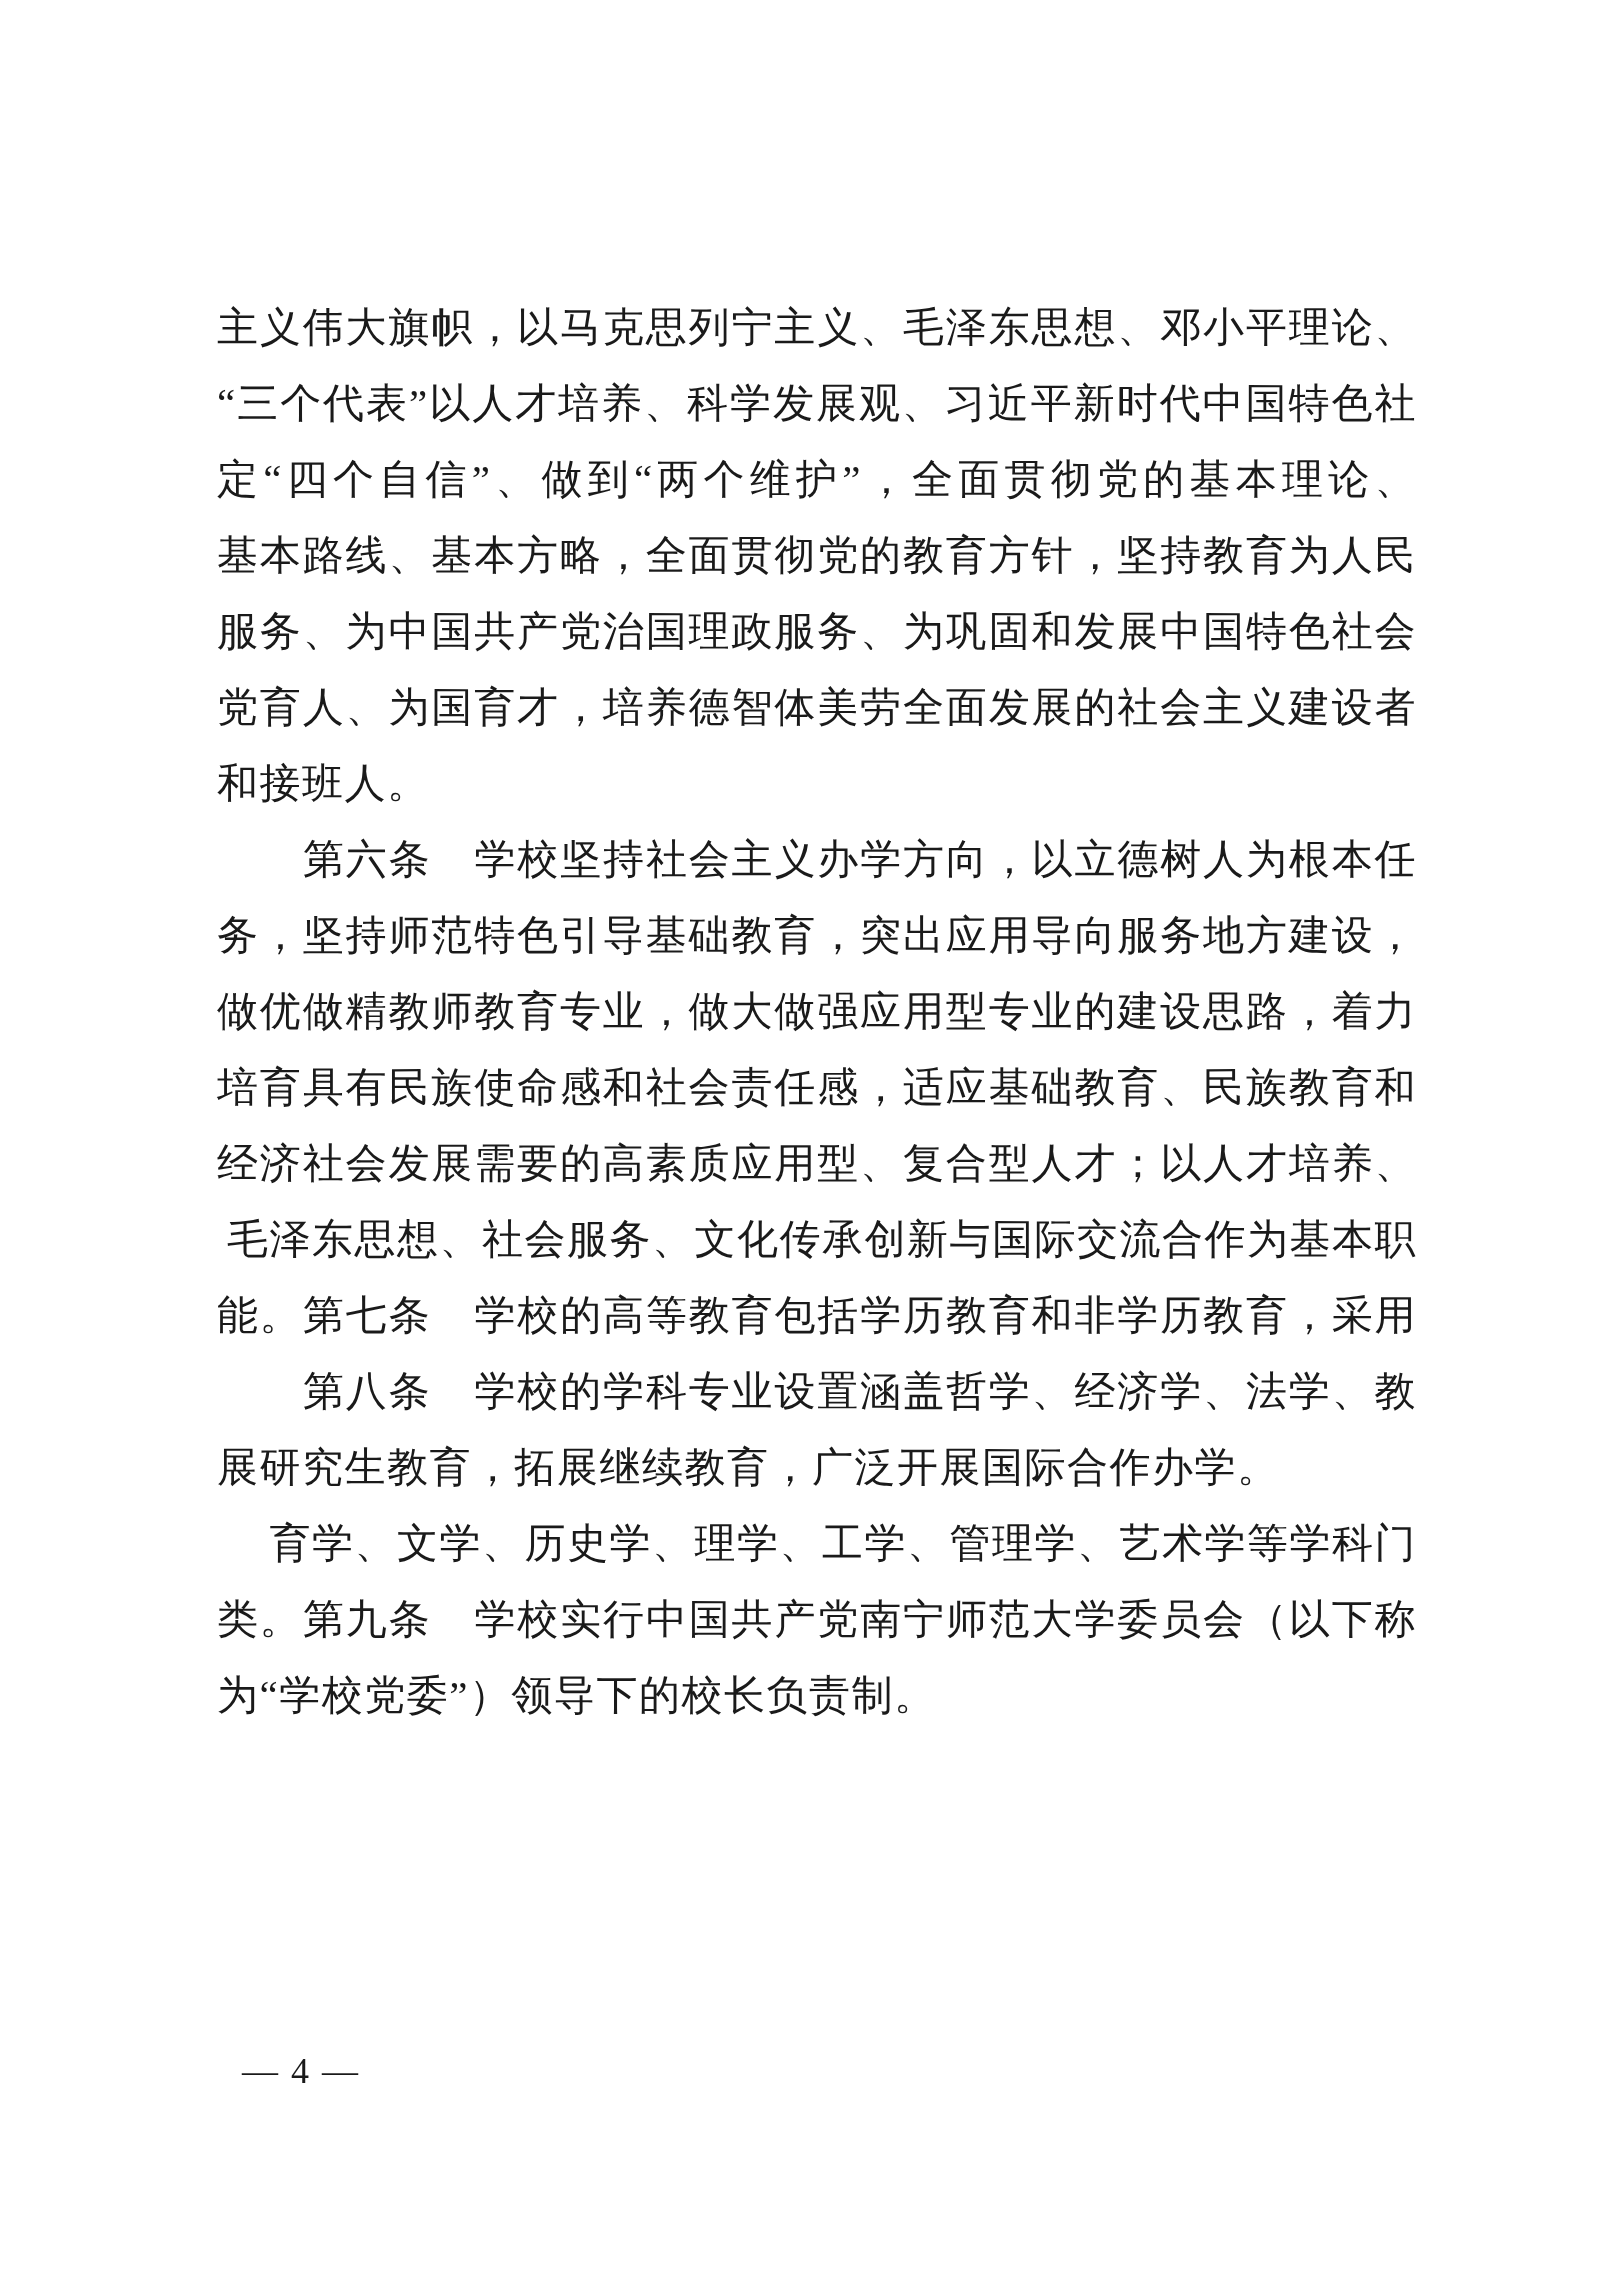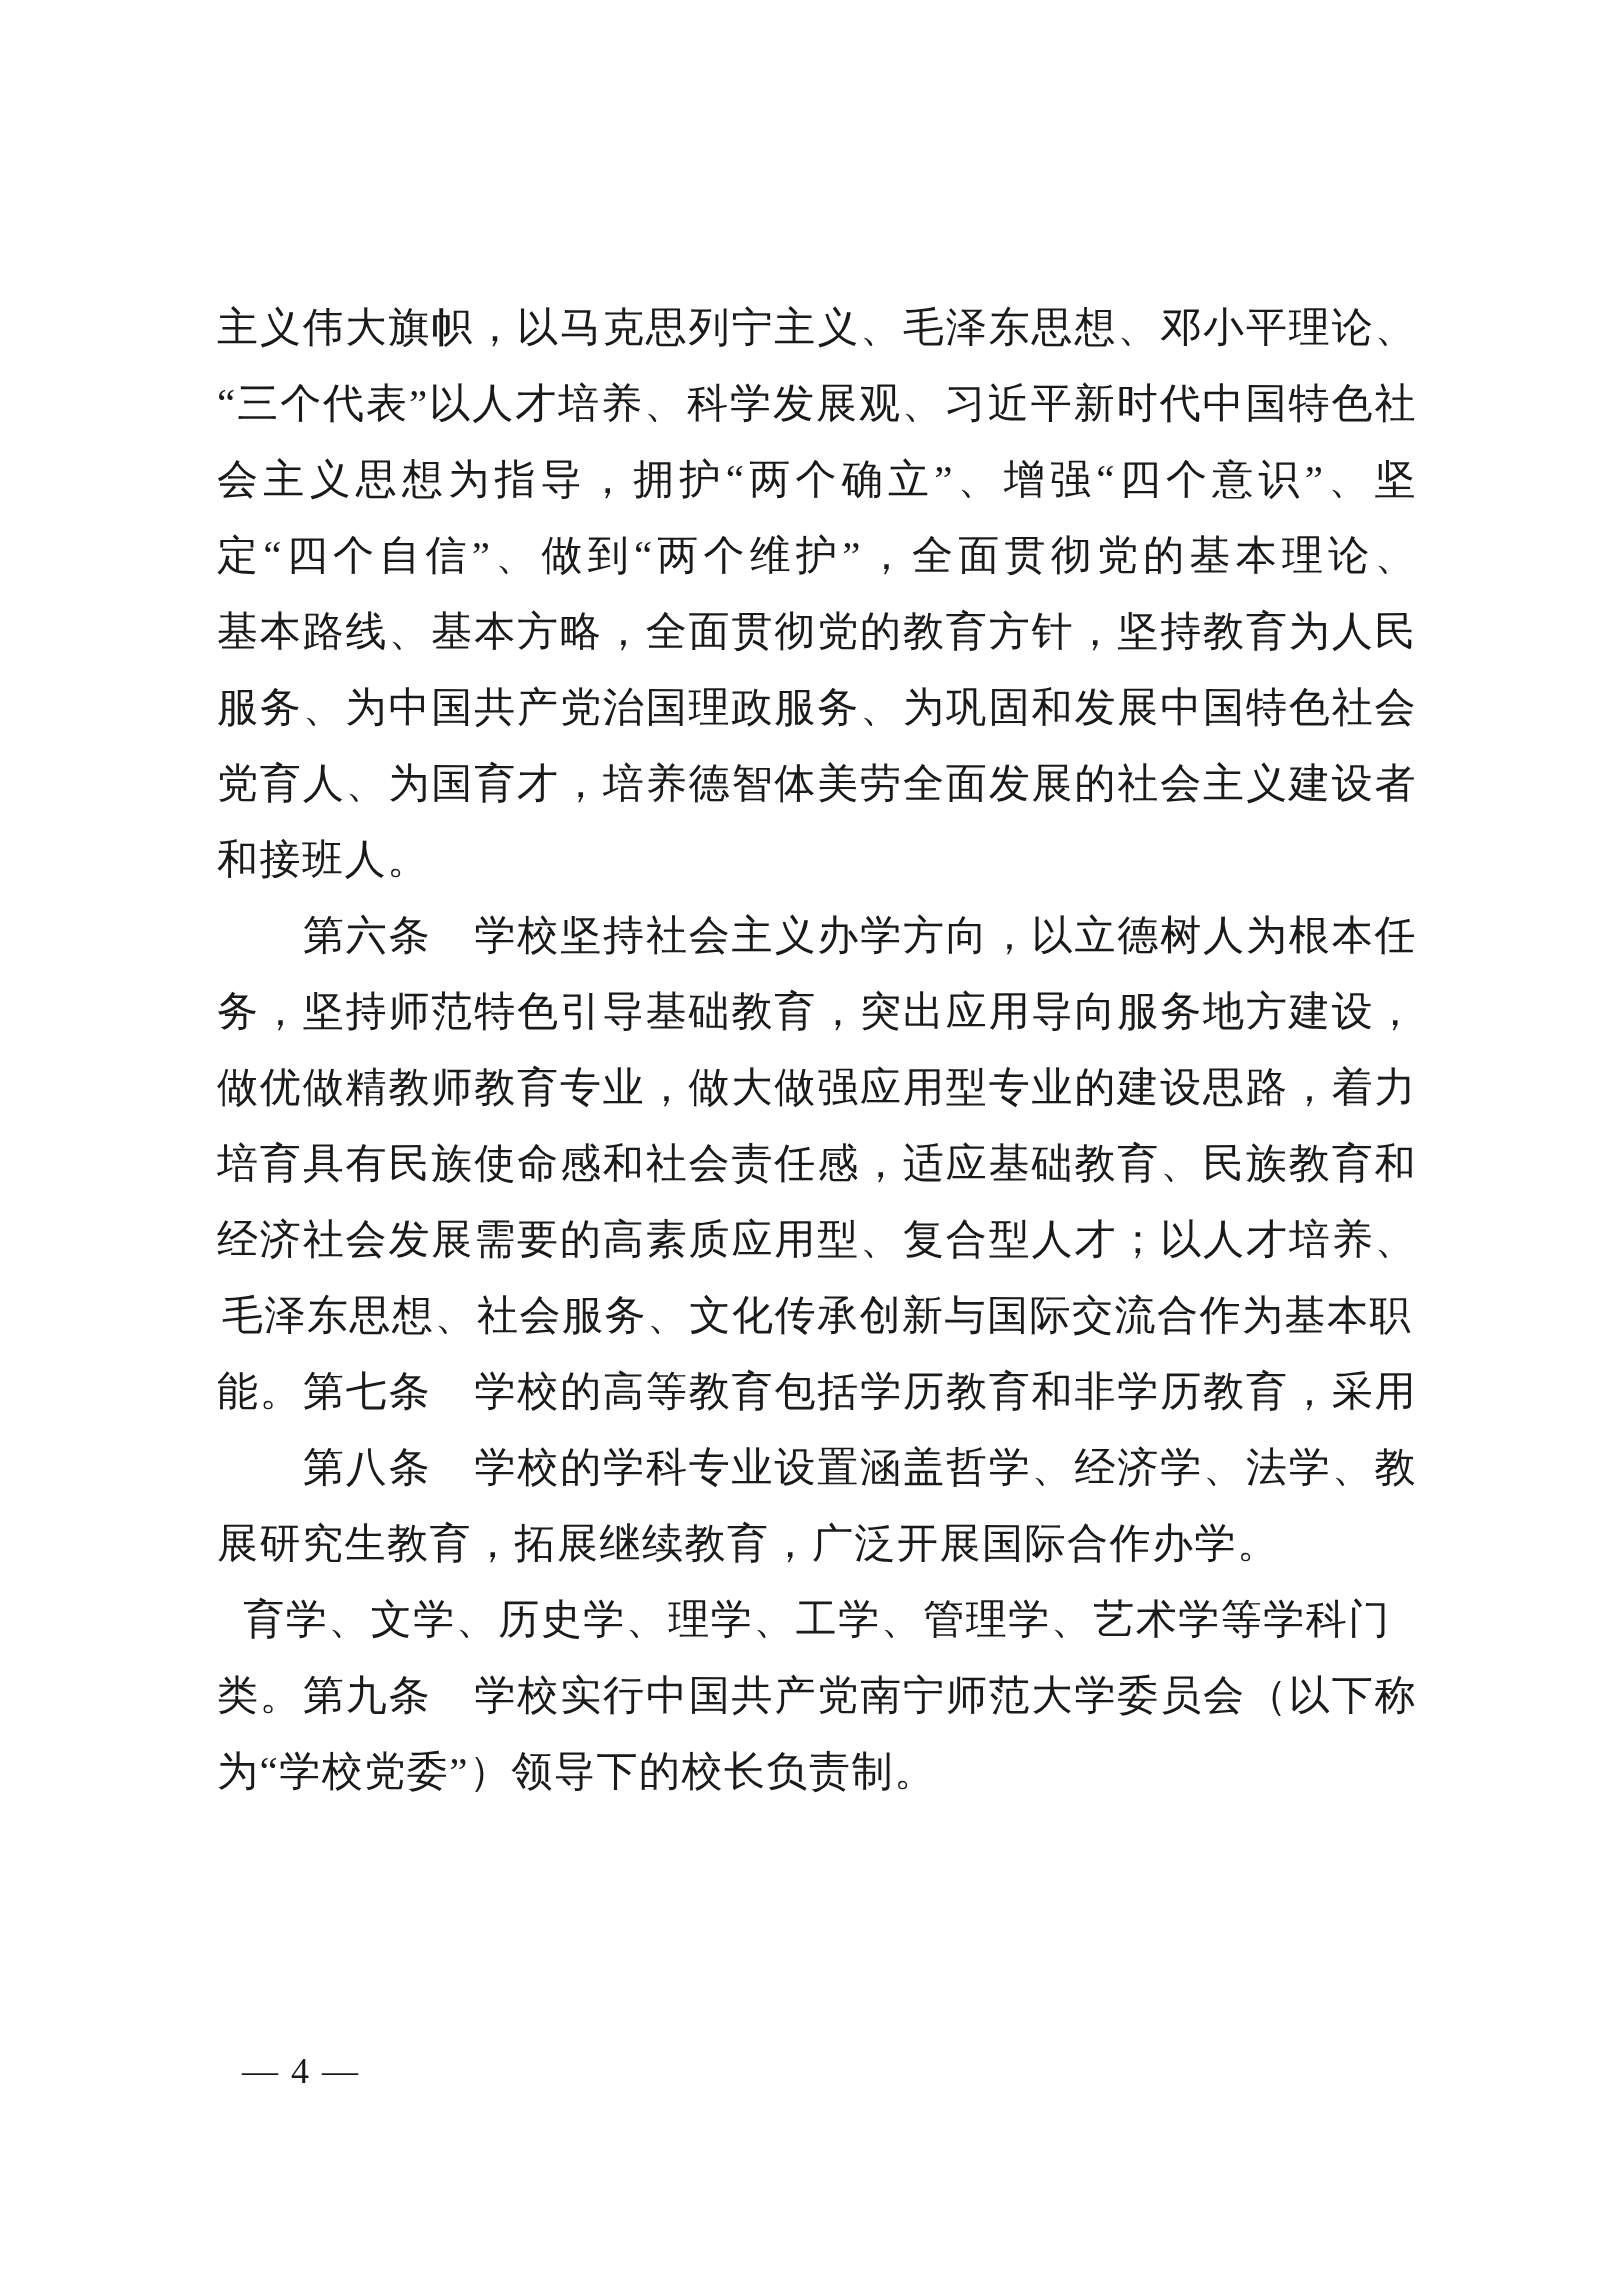--- a/index.html
+++ b/index.html
@@ -28,21 +28,21 @@
     line-height: 76px;
     height: 76px;
     letter-spacing: 1.5px;
     text-align: justify;
     text-align-last: justify;
     text-justify: inter-character;
     white-space: normal;
     overflow: visible;
   }
   .line.last {
-    text-align: center;
+    text-align: right;
     text-align-last: left;
   }
   .line.indent {
     text-indent: 86px;
   }
   .footer {
     position: absolute;
     left: 242px;
     top: 2048px;
     font-size: 36px;
@@ -51,21 +51,20 @@
     color: #1a1a1a;
   }
 </style>
 </head>
 <body>
 
 <div class="page">
   <div class="doc-body" id="doc-body">
       <div class="line">主义伟大旗帜，以马克思列宁主义、毛泽东思想、邓小平理论、</div>
       <div class="line">“三个代表”以人才培养、科学发展观、习近平新时代中国特色社</div>
-      <div class="line">会主义思想为指导，拥护“两个确立”、增强“四个意识”、坚</div>
       <div class="line">定“四个自信”、做到“两个维护”，全面贯彻党的基本理论、</div>
       <div class="line">基本路线、基本方略，全面贯彻党的教育方针，坚持教育为人民</div>
       <div class="line">服务、为中国共产党治国理政服务、为巩固和发展中国特色社会</div>
       <div class="line">党育人、为国育才，培养德智体美劳全面发展的社会主义建设者</div>
       <div class="line last">和接班人。</div>
       <div class="line indent">第六条　学校坚持社会主义办学方向，以立德树人为根本任</div>
       <div class="line">务，坚持师范特色引导基础教育，突出应用导向服务地方建设，</div>
       <div class="line">做优做精教师教育专业，做大做强应用型专业的建设思路，着力</div>
       <div class="line">培育具有民族使命感和社会责任感，适应基础教育、民族教育和</div>
       <div class="line">经济社会发展需要的高素质应用型、复合型人才；以人才培养、</div>

